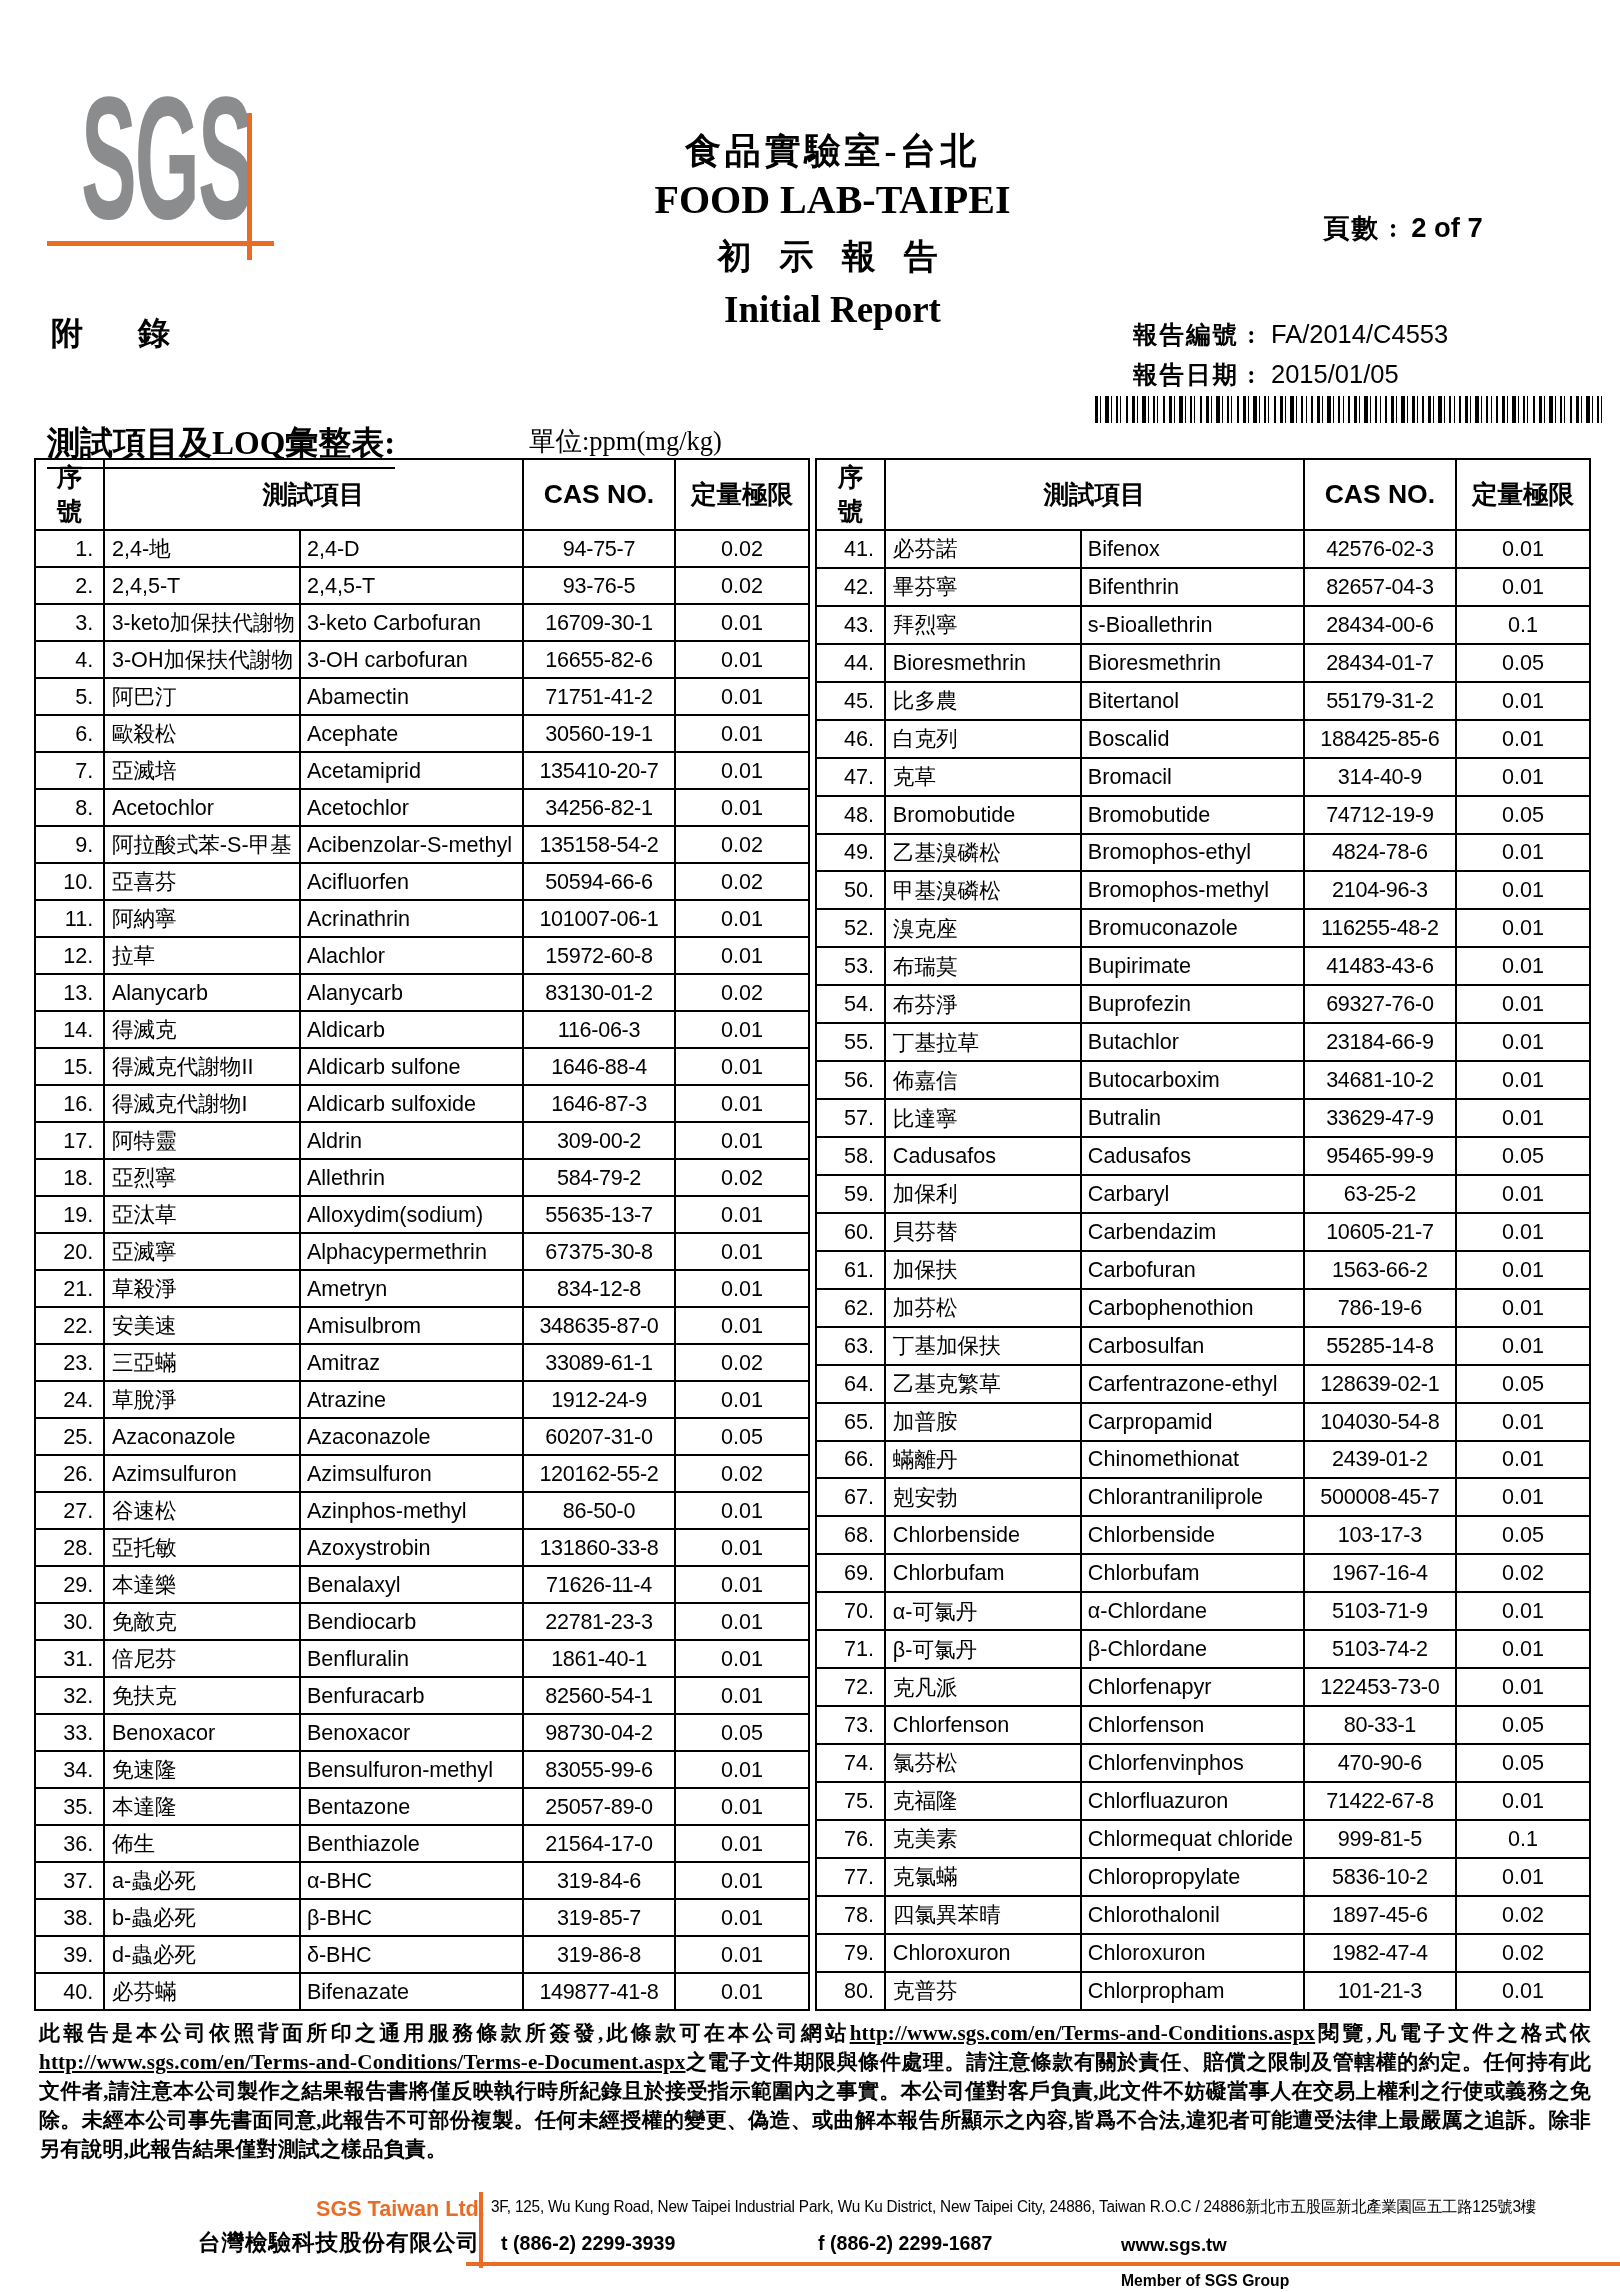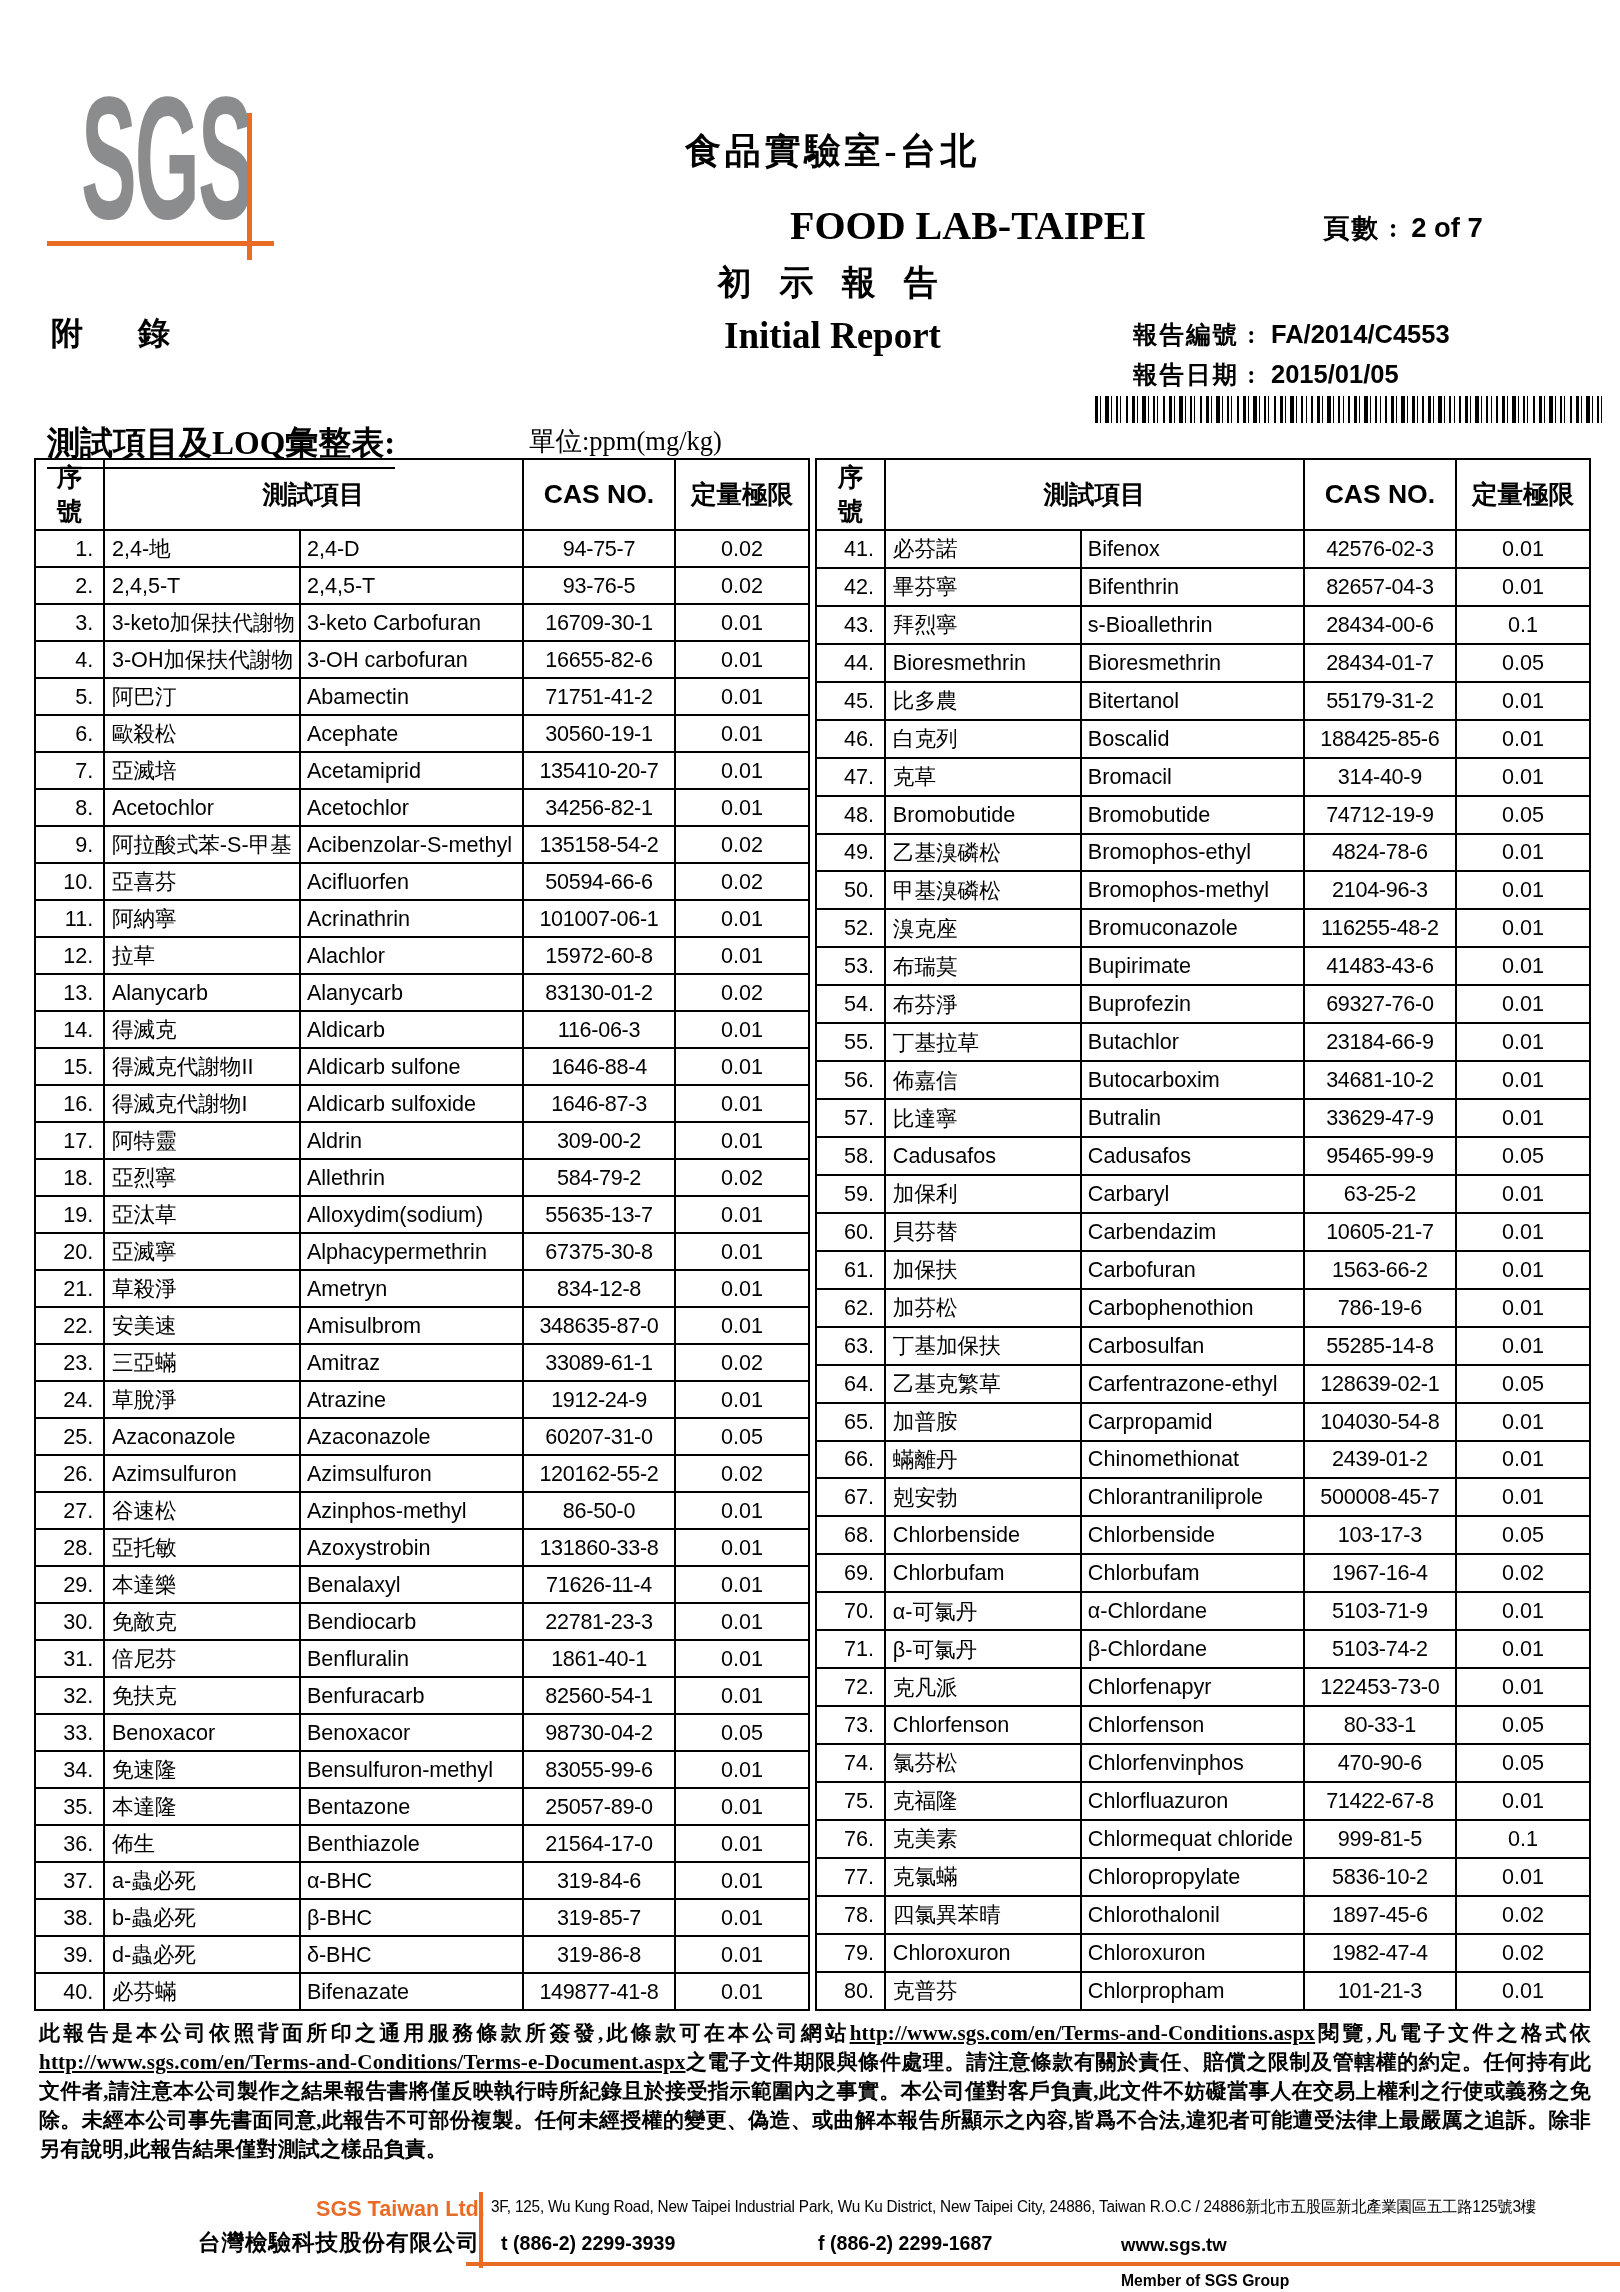--- a/index.html
+++ b/index.html
@@ -17,30 +17,30 @@
   }
   .logo-vline { position:absolute; left:247px; top:113px; width:4.9px; height:147px; background:var(--orange,#e96b24); }
   .logo-hline { position:absolute; left:47px; top:241px; width:227px; height:4.9px; background:var(--orange,#e96b24); }
   
   .appendix {
     position:absolute; left:51px; top:312px; font-size:32px; font-weight:bold;
     letter-spacing:23.5px; font-family:"Liberation Serif", serif;
   }
   .title-block { position:absolute; left:519px; top:127px; width:627px; text-align:center; font-family:"Liberation Serif", serif; }
   .t1 { font-size:36px; font-weight:bold; letter-spacing:3.9px; }
-  .t2 { font-size:40px; font-weight:bold; margin-top:26px;text-align:right; }
+  .t2 { font-size:40px; font-weight:bold; margin-top:0; }
   .t3 { font-size:34px; font-weight:bold; letter-spacing:9.8px; margin-top:10.8px; }
   .t4 { font-size:37px; font-weight:bold; margin-top:7.8px; }
   .page-num { position:absolute; left:1323px; top:210px; display:flex; gap:11.8px; align-items:baseline; }
   .page-num .lbl { font-size:26.5px; font-weight:bold; font-family:"Liberation Serif", serif; letter-spacing:2px; }
   .page-num .val { font-size:27.4px; font-weight:bold; }
   .meta { position:absolute; left:1133px; top:318px; }
   .meta-row { display:flex; gap:13.7px; align-items:baseline; margin-bottom:6.9px; }
   .meta-row .lbl { font-size:24.5px; font-weight:bold; font-family:"Liberation Serif", serif; letter-spacing:2px; }
-  .meta-row .val { font-size:25.5px; font-weight:bold; }
+  .meta-row .val { font-size:25.5px; font-weight:normal; }
   .barcode {
     position:absolute; left:1095px; top:396px; width:510px; height:26.5px;
     background:repeating-linear-gradient(90deg,
       #000 0 2.9px, #fff 2.9px 4.9px, #000 4.9px 5.9px, #fff 5.9px 9.8px,
       #000 9.8px 13.7px, #fff 13.7px 15.7px, #000 15.7px 16.7px, #fff 16.7px 20.6px,
       #000 20.6px 23.5px, #fff 23.5px 25.5px, #000 25.5px 26.5px, #fff 26.5px 31px,
       #000 31px 33px, #fff 33px 37px);
   }
   
   .section-title {

